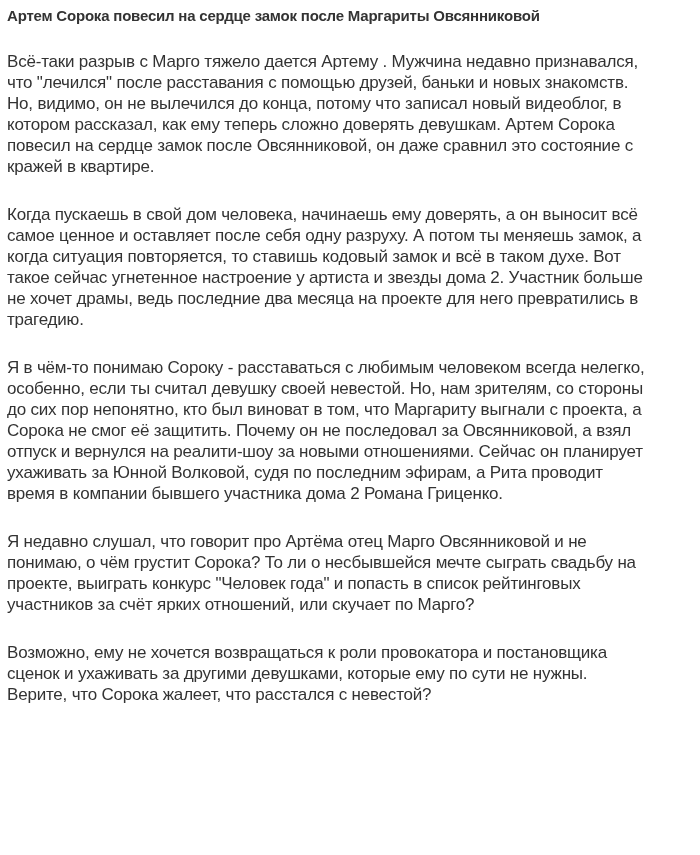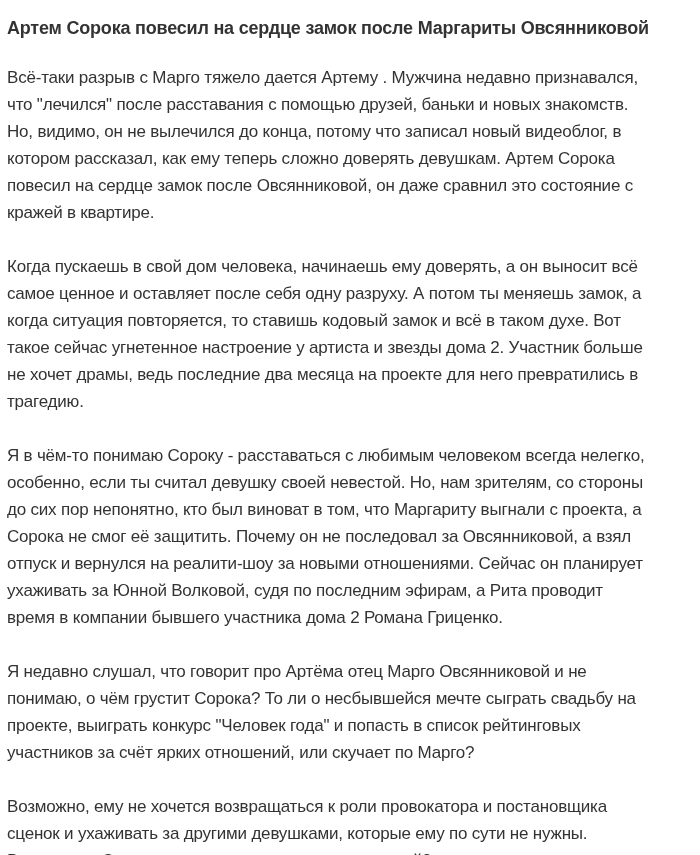--- a/index.html
+++ b/index.html
@@ -10,30 +10,30 @@
   .page {
     width: 700px;
     min-height: 855px;
     box-sizing: border-box;
     padding: 4px 8px 10px 7px;
     background: #ffffff;
     font-family: "Liberation Sans", "DejaVu Sans", sans-serif;
     color: #333333;
   }
   .article-title {
-    font-size: 18px;
+    font-size: 15px;
     font-weight: bold;
     line-height: 23px;
-    margin: 13px 0 24px 0;
+    margin: 0 0 24px 0;
     letter-spacing: -0.2px;
   }
   .article-paragraph {
     font-size: 17px;
     font-weight: normal;
-    line-height: 27px;
+    line-height: 21px;
     margin: 0 0 27px 0;
     white-space: pre-line;
     letter-spacing: -0.2px;
   }
 </style>
 </head>
 <body>
 
 <div class="page">
   <h1 class="article-title">Артем Сорока повесил на сердце замок после Маргариты Овсянниковой</h1>

